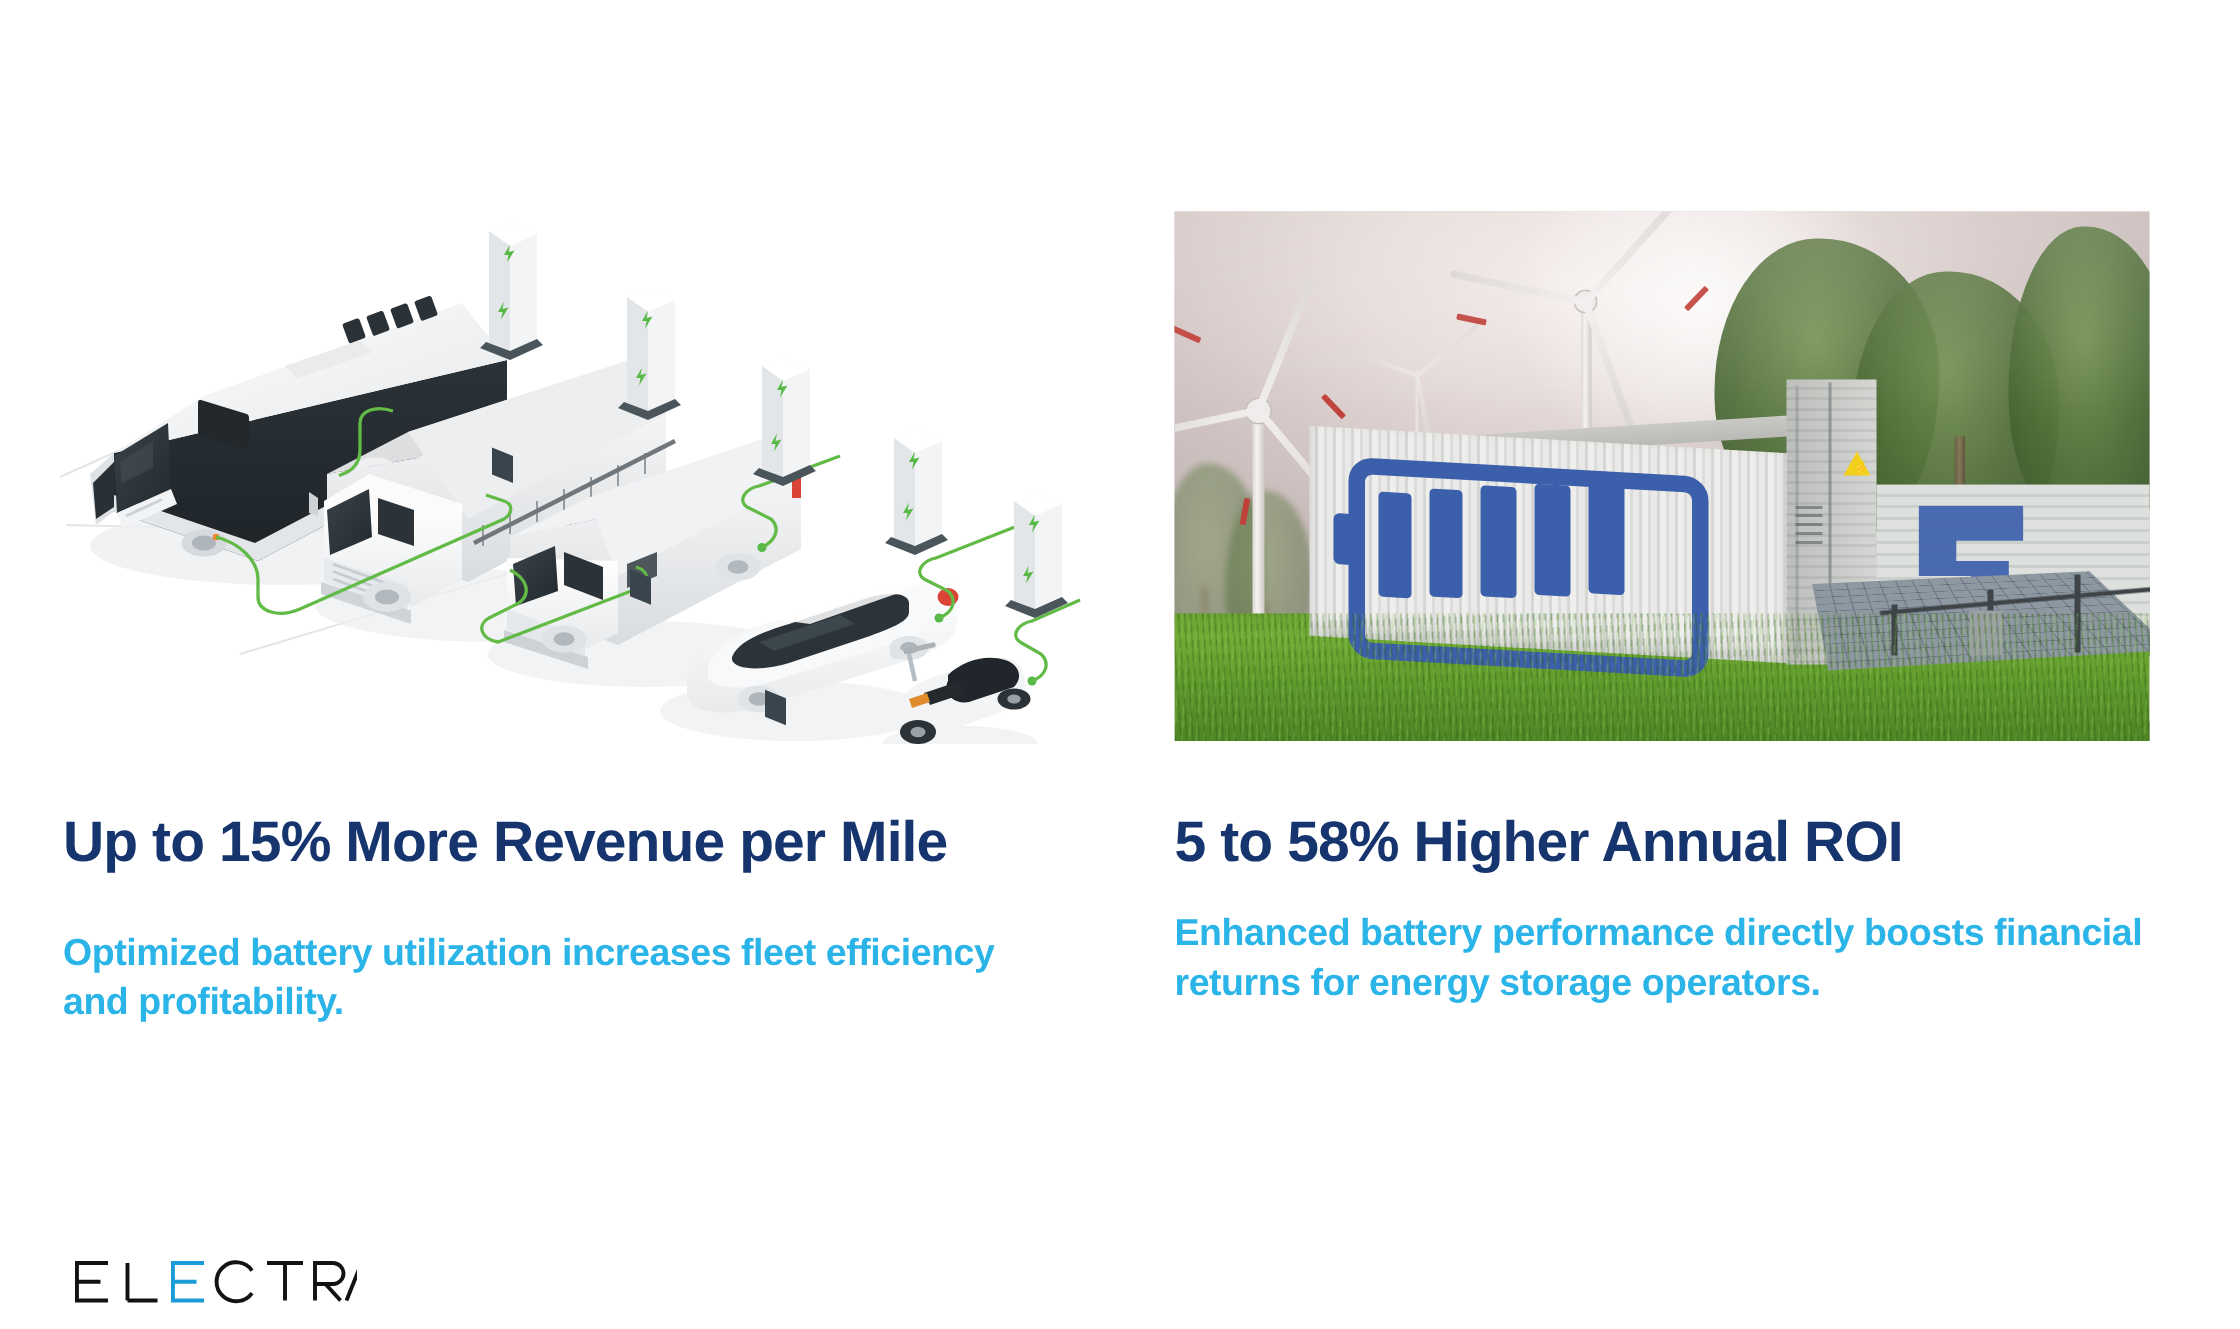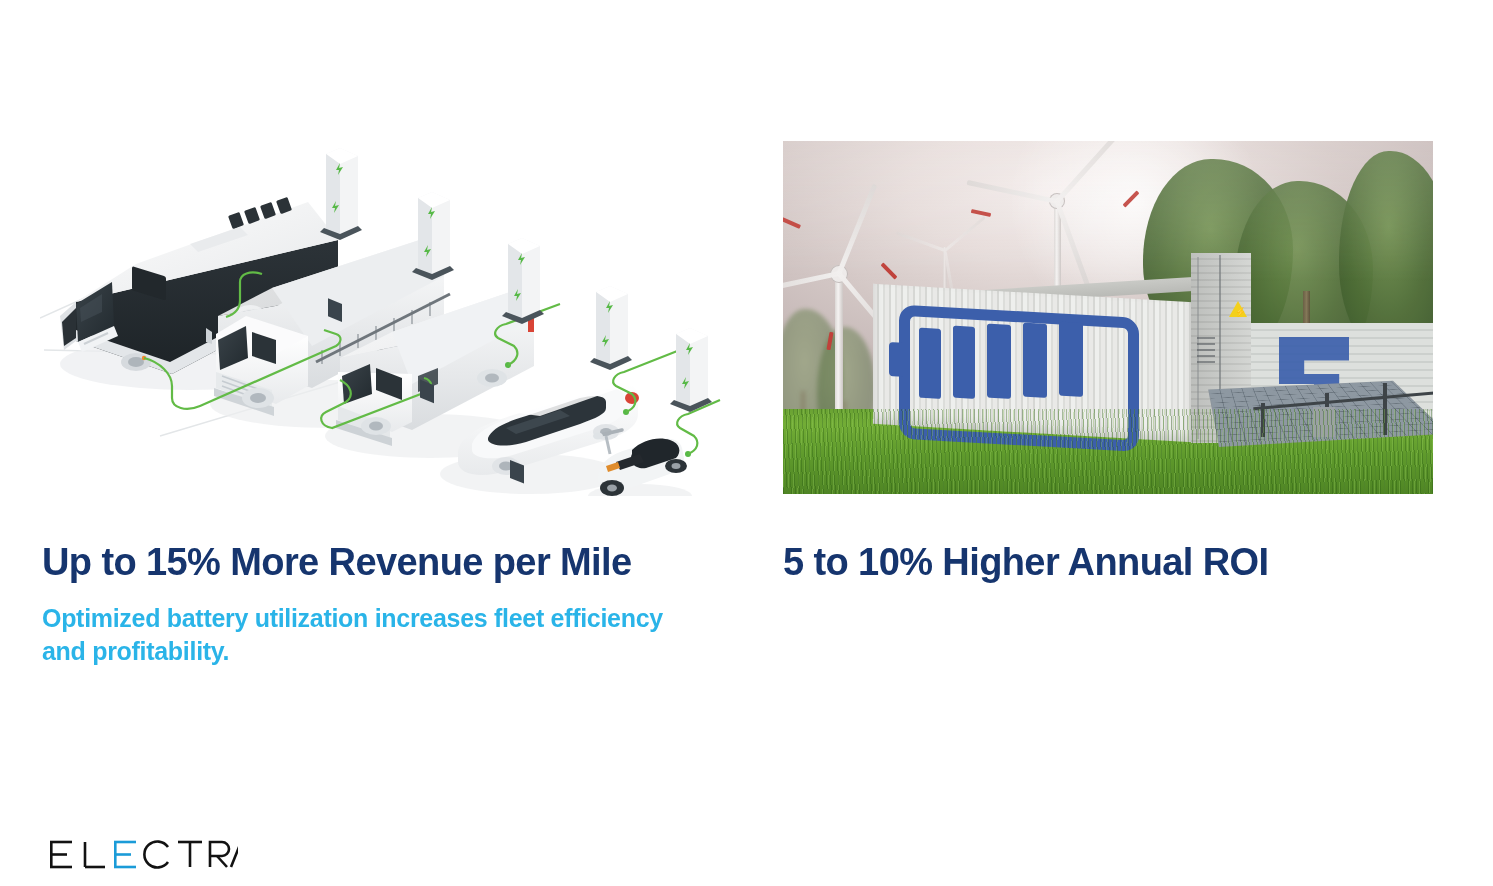--- a/index.html
+++ b/index.html
@@ -56,21 +56,21 @@
   .subline {
     position: absolute;
     font-size: 25px;
     font-weight: 700;
     letter-spacing: -0.3px;
     color: #2ab4e8;
     line-height: 1.32;
     width: 670px;
   }
   .headline-left  { left: 42px;  top: 514px; }
-  .subline-left   { left: 42px;  top: 574px; width: 640px; }
+  .subline-left   { left: 42px;  top: 591px; width: 640px; }
   .headline-right { left: 783px; top: 514px; }
   .subline-right  { left: 783px; top: 578px; width: 680px; }
 
   
   .logo {
     position: absolute;
     left: 48px;
     top: 806px;
     display: flex;
     align-items: center;
@@ -526,21 +526,22 @@
       </div>
 
       <div class="grass-tex"></div>
       <div class="photo-veil"></div>
     </div>
   </div>
 
   <div class="headline headline-left">Up to 15% More Revenue per Mile</div>
   <div class="subline subline-left">Optimized battery utilization increases fleet efficiency and profitability.</div>
 
-  <div class="headline headline-right">5 to 10% Higher Annual ROI</div>
+  <div class="headline headline-right">5 to 58% Higher Annual ROI</div>
+  <div class="subline subline-right">Enhanced battery performance directly boosts financial returns for energy storage operators.</div>
 
   <div class="logo">
     <svg width="190" height="34" viewBox="0 0 190 34" xmlns="http://www.w3.org/2000/svg">
       <g stroke-linecap="butt">
 
         <g stroke="#121212" stroke-width="2.6" fill="none">
           <path d="M2 3 H24"></path>
           <path d="M2 15.5 H19"></path>
           <path d="M2 28 H24"></path>
           <path d="M3.3 3 V28"></path>

